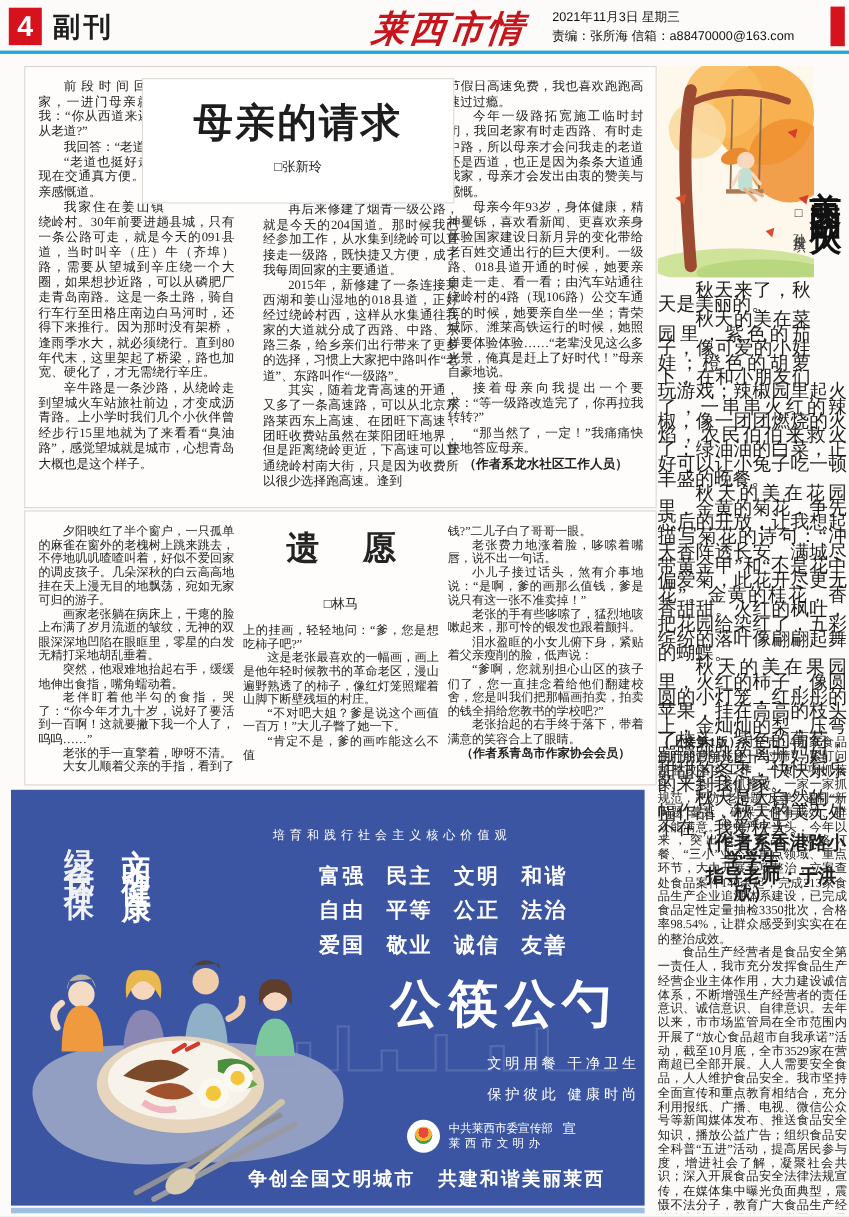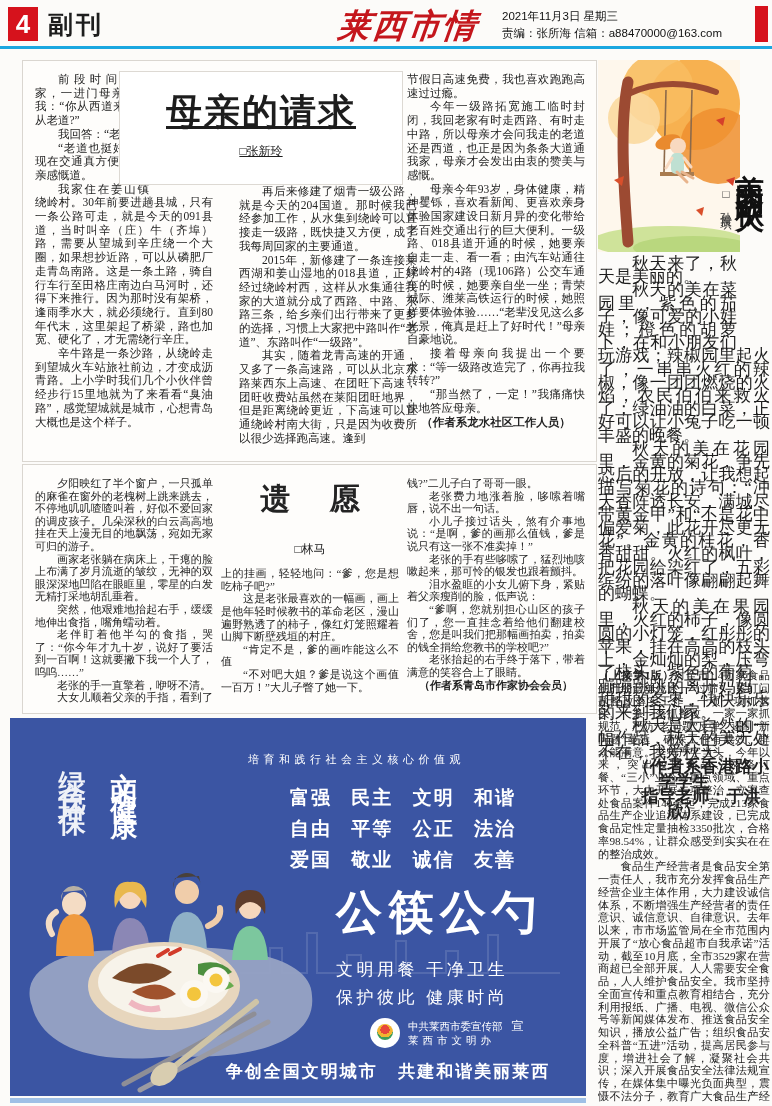--- a/index.html
+++ b/index.html
@@ -19,22 +19,22 @@
   .bluerule{position:absolute;left:0;top:46px;width:772px;height:3px;background:#1ba7e0;}
   
   .artbox{position:absolute;background:#fefdfb;border:1px solid #dad6d0;}
   .ncol{position:absolute;top:12px;width:178px;text-align:justify;font-size:11.5px;line-height:13.7px;
         overflow:hidden;color:#232323;}
   .ncol p{margin:0;text-indent:2em;}
   .ncol p.ni{text-indent:0;}
   .byline{font-weight:bold;text-align:center;margin-top:3px;}
   
   .a1{left:22px;top:60px;width:573px;height:400px;}
-  .a1 .titlebox{position:absolute;left:96px;top:10px;width:282px;height:112px;background:#fff;
-                border:1px solid #ddd9d3;z-index:3;text-align:center;text-decoration:underline;}
+  .a1 .titlebox{position:absolute;left:106px;top:10px;width:282px;height:112px;background:#fff;
+                border:1px solid #ddd9d3;z-index:3;text-align:center;}
   .a1 .titlebox h1{margin:16px 0 6px;font-size:36px;font-weight:900;letter-spacing:2px;}
   .a1 .titlebox .auth{font-size:12px;}
   .a1 .c1{left:12px;height:382px;}
   .a1 .c2{left:216px;height:382px;padding-top:112px;box-sizing:border-box;}
   .a1 .c3{left:384px;height:382px;}
   .a1 .spacer{float:right;width:64px;height:112px;}
   
   .a2{left:22px;top:464px;width:573px;height:248px;}
   .a2 .ncol{font-size:11px;line-height:12.6px;height:226px;}
   .a2 .c1{left:12px;}
@@ -63,23 +63,23 @@
   
   .poster{position:absolute;left:10px;top:718px;width:576px;height:378px;background:#3b55a3;
           color:#fff;font-family:"Liberation Sans",sans-serif;overflow:hidden;}
   .pv{position:absolute;top:32px;writing-mode:vertical-rl;text-orientation:upright;
       font-size:27px;font-weight:bold;letter-spacing:13px;}
   .pv1{left:44px;opacity:.92;}
   .pv2{left:96px;}
   .phead{position:absolute;left:238px;top:34px;font-size:11px;letter-spacing:4.5px;}
   .pvalues{position:absolute;left:255px;top:64px;width:276px;text-align:center;
            font-size:19px;font-weight:bold;line-height:31px;letter-spacing:2px;word-spacing:12px;}
-  .pbig{position:absolute;left:326px;top:164px;width:246px;text-align:left;
+  .pbig{position:absolute;left:326px;top:164px;width:246px;text-align:center;
         font-size:46px;font-weight:bold;letter-spacing:6px;}
-  .psub{position:absolute;left:326px;width:246px;text-align:left;font-size:17px;letter-spacing:3.5px;}
+  .psub{position:absolute;left:326px;width:246px;text-align:right;font-size:13px;letter-spacing:3.5px;}
   .ps1{top:240px;} .ps2{top:268px;}
   .porg{position:absolute;left:360px;top:300px;display:flex;align-items:center;}
   .plogo{width:30px;height:30px;border-radius:50%;background:#fff;position:relative;flex:0 0 30px;}
   .plogo i{position:absolute;left:7px;top:6px;width:16px;height:16px;border-radius:50%;
            background:radial-gradient(circle at 50% 35%,#e8483a 0 35%,#f2b431 35% 60%,#3f9e58 60% 100%);}
   .porglines{margin-left:8px;font-size:10.5px;line-height:14px;}
   .porglines .l2{letter-spacing:4px;}
   .pxuan{margin-left:9px;font-size:12px;align-self:flex-start;}
   .pslogan{position:absolute;left:180px;top:342px;width:396px;text-align:center;
            font-size:17px;font-weight:bold;letter-spacing:2px;word-spacing:14px;}
@@ -152,22 +152,22 @@
         </div>
     </div>
     <div class="ncol c2">
       <div class="t2">
         <h2>遗 愿</h2>
         <div class="auth">□林马</div>
       </div>
       <div>
           <p class="ni">上的挂画，轻轻地问：“爹，您是想吃柿子吧?”</p>
           <p>这是老张最喜欢的一幅画，画上是他年轻时候教书的革命老区，漫山遍野熟透了的柿子，像红灯笼照耀着山脚下断壁残垣的村庄。</p>
+          <p>“不对吧大姐？爹是说这个画值一百万！”大儿子瞥了她一下。</p>
           <p>“肯定不是，爹的画咋能这么不值</p>
-          <p>“不对吧大姐？爹是说这个画值一百万！”大儿子瞥了她一下。</p>
         </div>
     </div>
     <div class="ncol c3">
       <div>
           <p class="ni">钱?”二儿子白了哥哥一眼。</p>
           <p>老张费力地涨着脸，哆嗦着嘴唇，说不出一句话。</p>
           <p>小儿子接过话头，煞有介事地说：“是啊，爹的画那么值钱，爹是说只有这一张不准卖掉！”</p>
           <p>老张的手有些哆嗦了，猛烈地咳嗽起来，那可怜的银发也跟着颤抖。</p>
           <p>泪水盈眶的小女儿俯下身，紧贴着父亲瘦削的脸，低声说：</p>
           <p>“爹啊，您就别担心山区的孩子们了，您一直挂念着给他们翻建校舍，您是叫我们把那幅画拍卖，拍卖的钱全捐给您教书的学校吧?”</p>

